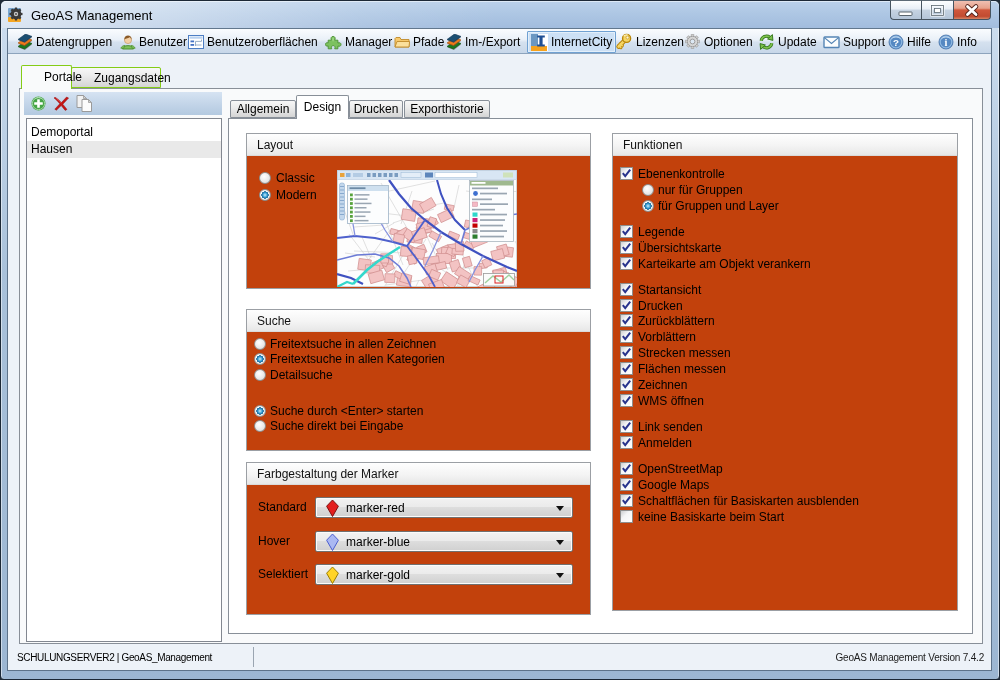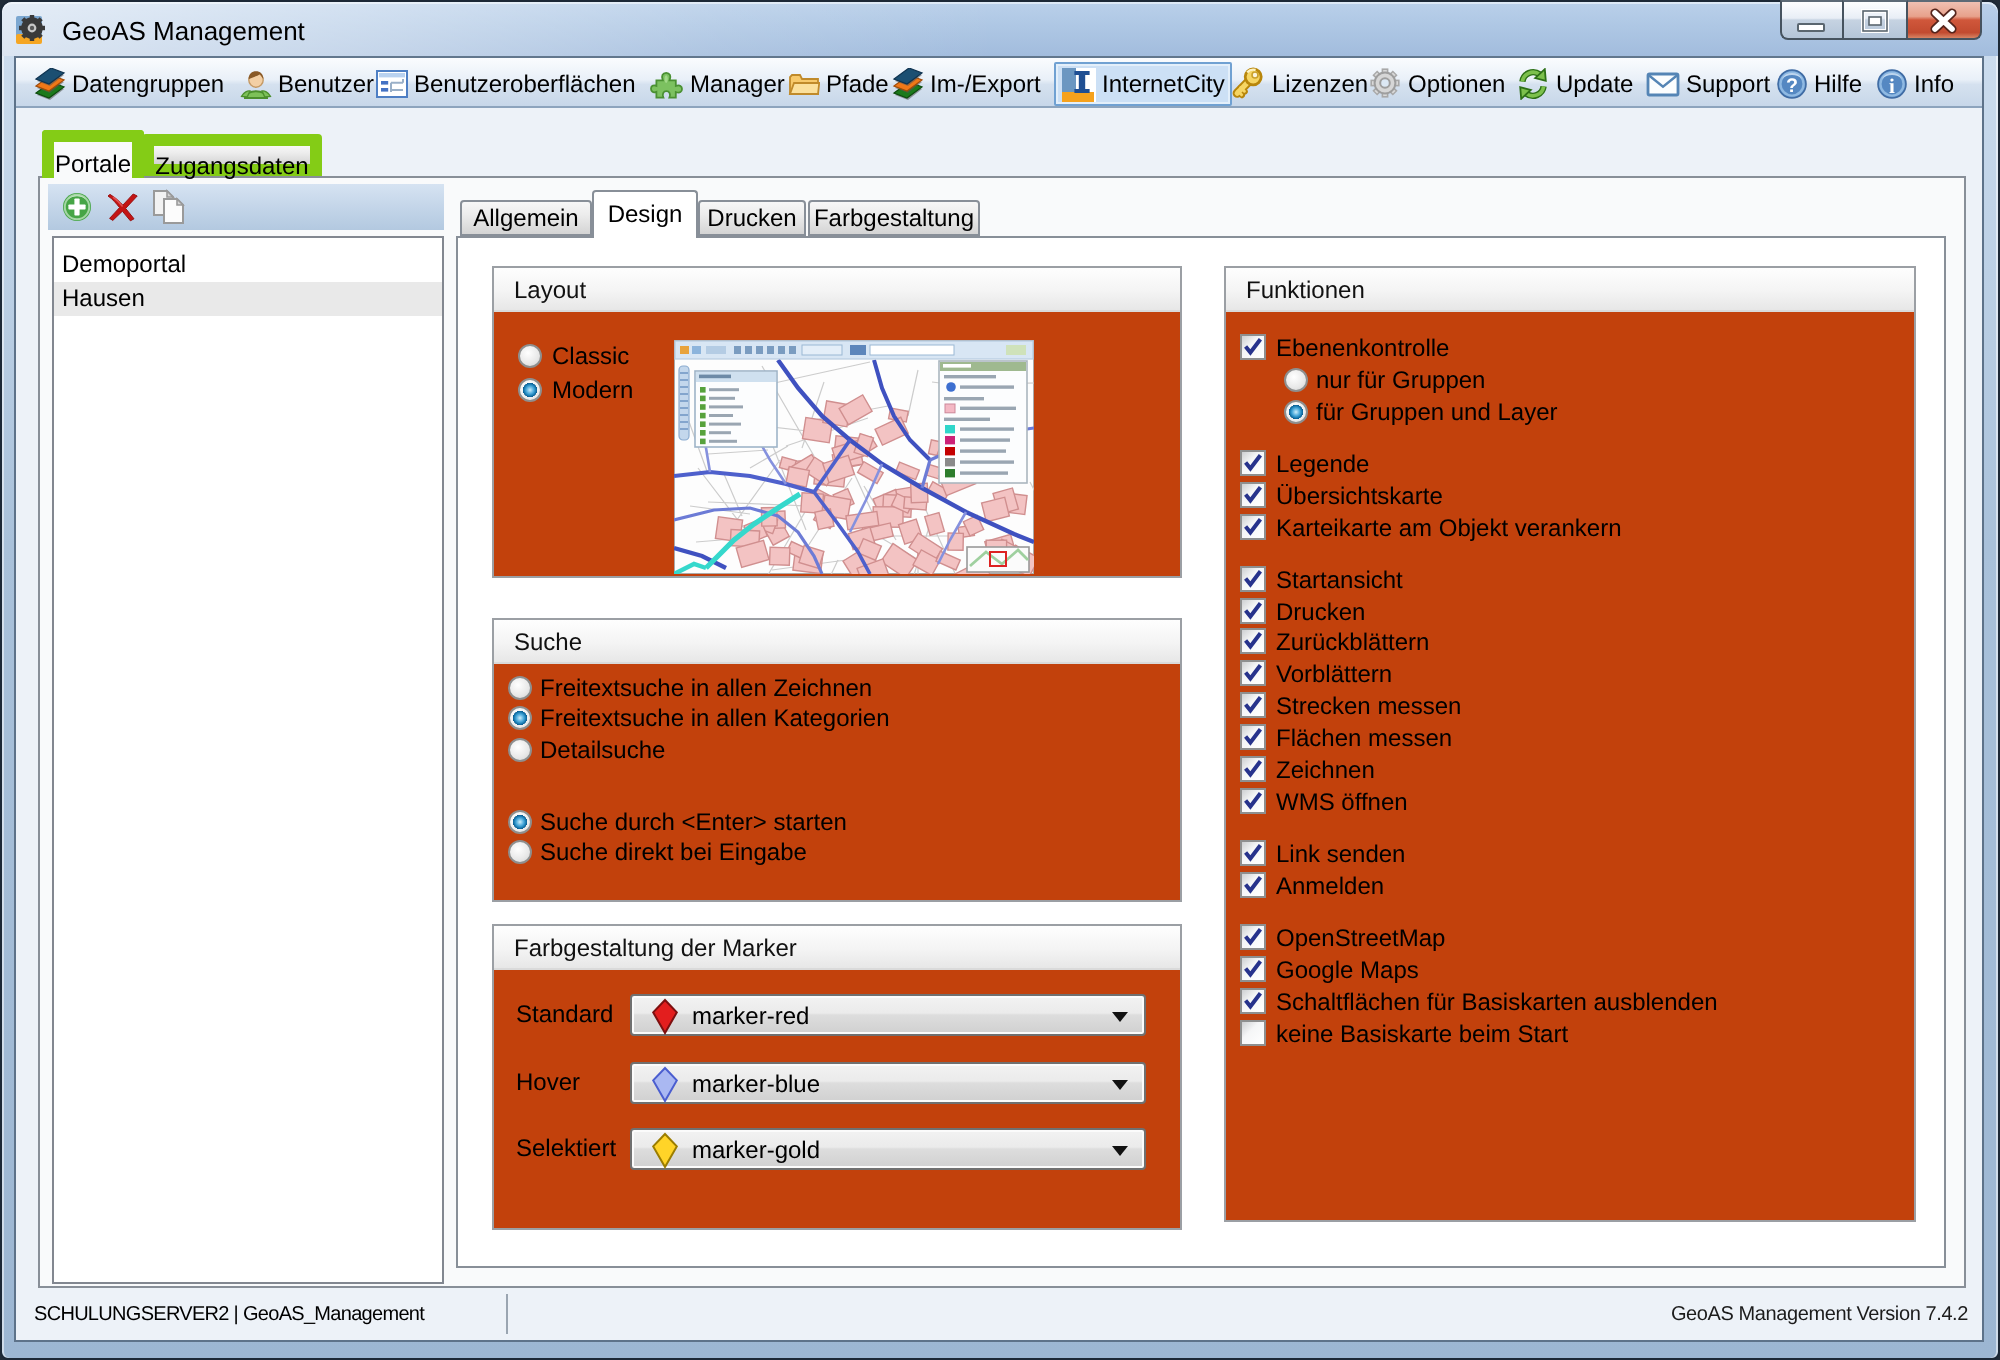--- a/index.html
+++ b/index.html
@@ -24,21 +24,21 @@
 #client { position:absolute; left:7px; top:28px; width:985px; height:643px;
   background:#edf2f8; border:1px solid #5d7289; border-top:1px solid #62778d; }
 
 #toolbar { position:absolute; left:8px; top:29px; width:983px; height:25px;
   background:linear-gradient(#fafcfe, #e9f0f8 45%, #d5e1ef 55%, #c7d7e9);
   border-bottom:1px solid #8da4bd; display:flex; align-items:center; }
 .titem { position:absolute; top:29px; display:flex; align-items:center; height:25px; white-space:nowrap; }
 .titem svg { margin-right:3px; }
 .titem.hl { border:1px solid #70a1d2; background:#cce0f5; border-radius:1px; height:22px; top:31px; padding:0 3px; box-shadow:inset 0 0 0 1px #e3effa; }
 
-.tab1 { position:absolute; font-size:12px; text-align:center; border:6px solid #84cc16; }
+.tab1 { position:absolute; font-size:12px; border:1px solid #84cc16;padding-left:22px; }
 #tabPortale { left:21px; top:65px; width:51px; height:24px; background:#f9fafb; border-bottom:none; border-radius:2px 2px 0 0; line-height:23px; z-index:5; }
 #tabZugang { left:71px; top:67px; width:90px; height:21px; background:linear-gradient(#f7f7f7,#ececec 40%,#d4d4d4); border-radius:2px 2px 0 0; line-height:20px; z-index:4;}
 
 #page { position:absolute; left:19px; top:88px; width:964px; height:556px; background:#f9fafb; border:1px solid #888f98; }
 
 #lefttools { position:absolute; left:24px; top:92px; width:198px; height:23px;
   background:linear-gradient(#d6e3f2,#c2d4e8 55%,#b3c9e0); }
 #listbox { position:absolute; left:26px; top:118px; width:196px; height:524px; background:#fff; border:1px solid #828790; font-size:12px; padding-top:5px; }
 .lrow { height:17px; line-height:17px; padding-left:4px; }
 .lrow.sel { background:#e9e9e9; }
@@ -232,21 +232,21 @@
  <path d="M7 5.5 L13.5 5.5 L16.5 8.5 L16.5 17.5 L7 17.5 Z" fill="#fcfcfc" stroke="#9a9a9a" stroke-width="1"></path>
  <path d="M13.5 5.5 L13.5 8.5 L16.5 8.5 Z" fill="#d5d5d5" stroke="#9a9a9a" stroke-width="0.8"></path>
 </svg>
 <div id="listbox">
   <div class="lrow">Demoportal</div>
   <div class="lrow sel">Hausen</div>
 </div>
 <div id="tabAllg" class="tab2">Allgemein</div>
 <div id="tabDesign" class="tab2">Design</div>
 <div id="tabDruck" class="tab2">Drucken</div>
-<div id="tabExport" class="tab2">Farbgestaltung</div>
+<div id="tabExport" class="tab2">Exporthistorie</div>
 <div id="designPanel"></div>
 <div id="gLayout" class="grp">
     <div class="ghead">Layout</div>
   </div>
 <div id="gSuche" class="grp">
     <div class="ghead">Suche</div>
   </div>
 <div id="gFarb" class="grp">
     <div class="ghead">Farbgestaltung der Marker</div>
   </div>

